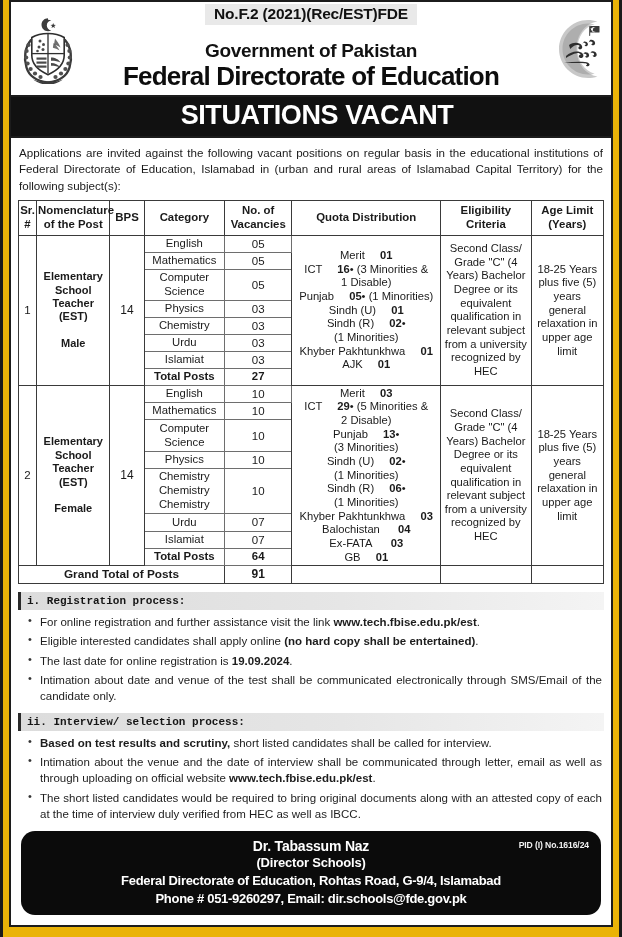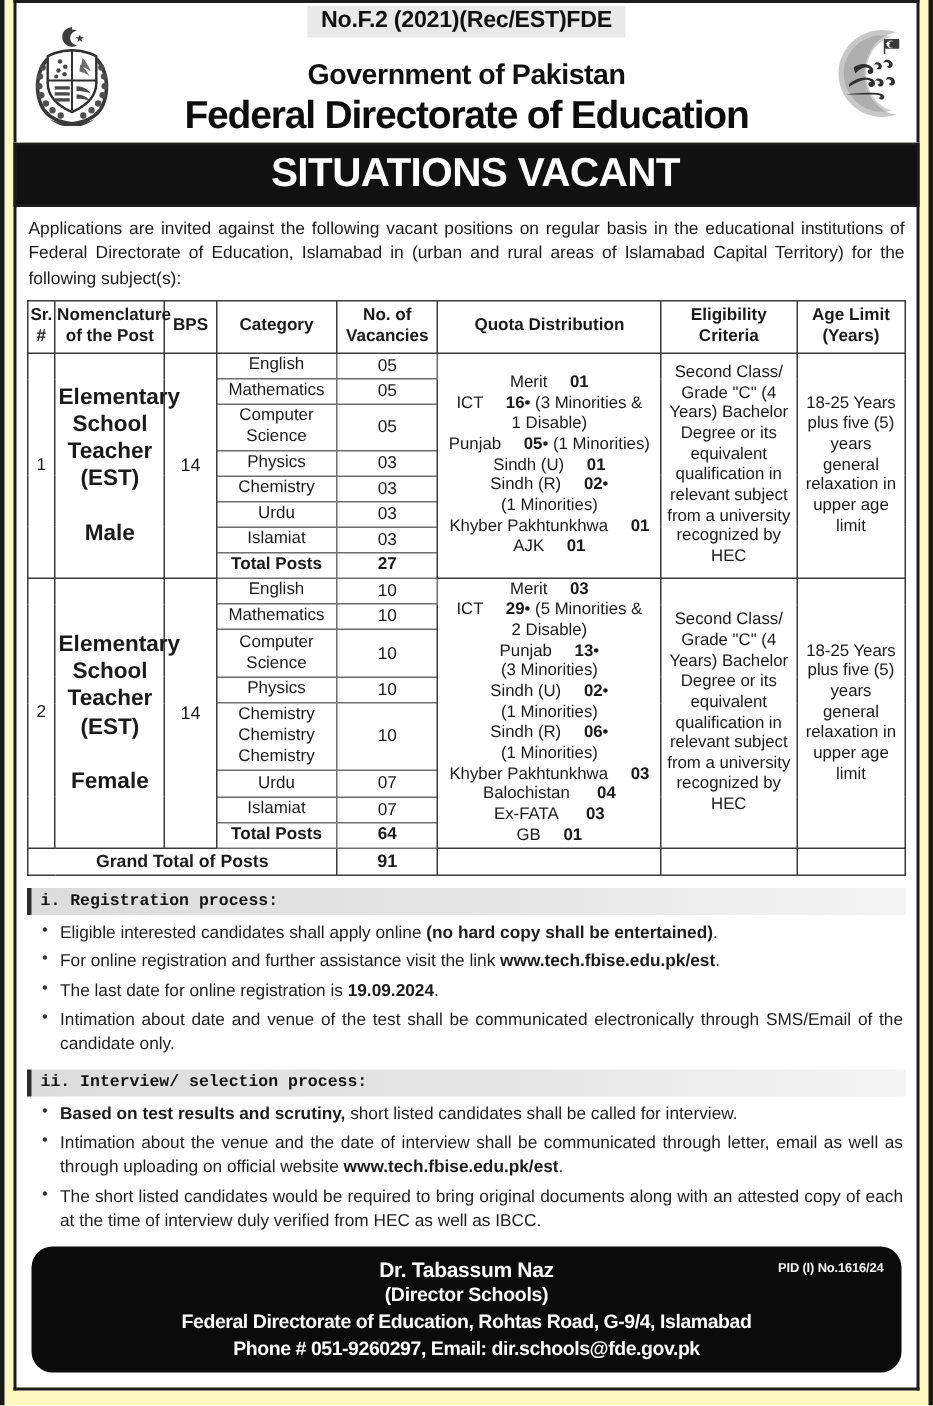--- a/index.html
+++ b/index.html
@@ -9,21 +9,21 @@
   }
   body {
     font-family: "Liberation Sans", sans-serif;
     -webkit-font-smoothing: antialiased;
   }
   #page {
     position: relative;
     width: 622px;
     height: 937px;
     overflow: hidden;
-    background: #fef9c3;
+    background: #eab308;
     box-sizing: border-box;
     border-left: 3px solid #1a1a1a;
     border-right: 3px solid #1a1a1a;
     padding: 0 6px;
   }
 
   
   .header-band {
     position: relative;
     border: 2px solid #1c1c1c;
@@ -128,21 +128,21 @@
     font-weight: bold;
     font-size: 11.4px;
     padding: 3px 1px;
     background: #fff;
   }
   .outer-cell {
     border: 1px solid #3a3a3a !important;
   }
   td.post-name {
     font-weight: bold;
-    font-size: 15px;
+    font-size: 11px;
     line-height: 1.45;
     margin-left: 24px;
   }
   td.bps { font-size: 12px; }
   td.sr { font-size: 11.5px; }
   td.cat { font-size: 11.3px; padding: 2px 1px; margin-top: 24px; }
   td.vac-n { font-size: 11.5px; }
   td.totalposts { font-weight: bold; font-size: 11.4px; }
   td.quota {
     font-size: 11.2px;
@@ -447,22 +447,22 @@
             <td class="outer-cell">&nbsp;</td>
             <td class="outer-cell">&nbsp;</td>
           </tr>
         </tbody>
     </table>
 
     <div>
       <div>
         <div class="sec-head">i. Registration process:</div>
         <ul class="bullets">
+            <li>For online registration and further assistance visit the link <b>www.tech.fbise.edu.pk/est</b>.</li>
             <li>Eligible interested candidates shall apply online <b>(no hard copy shall be entertained)</b>.</li>
-            <li>For online registration and further assistance visit the link <b>www.tech.fbise.edu.pk/est</b>.</li>
             <li>The last date for online registration is <b>19.09.2024</b>.</li>
             <li>Intimation about date and venue of the test shall be communicated electronically through SMS/Email of the candidate only.</li>
           </ul>
       </div>
       <div>
         <div class="sec-head">ii. Interview/ selection process:</div>
         <ul class="bullets">
             <li><b>Based on test results and scrutiny,</b> short listed candidates shall be called for interview.</li>
             <li>Intimation about the venue and the date of interview shall be communicated through letter, email as well as through uploading on official website <b>www.tech.fbise.edu.pk/est</b>.</li>
             <li>The short listed candidates would be required to bring original documents along with an attested copy of each at the time of interview duly verified from HEC as well as IBCC.</li>

